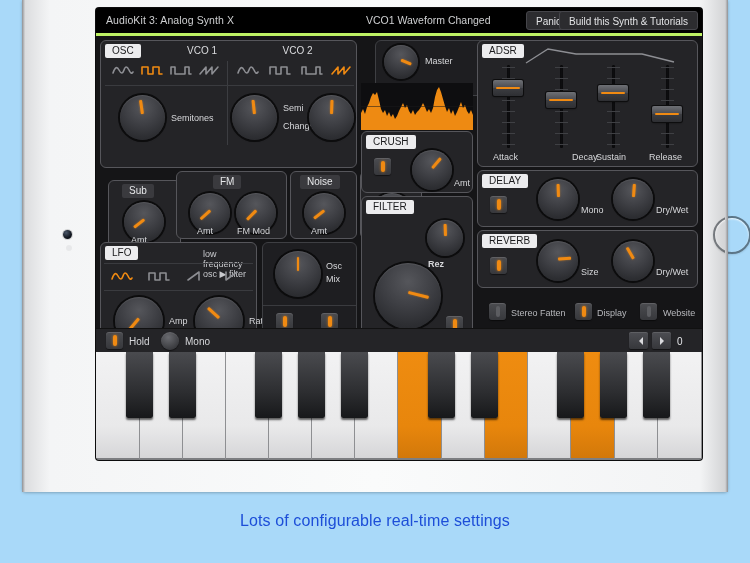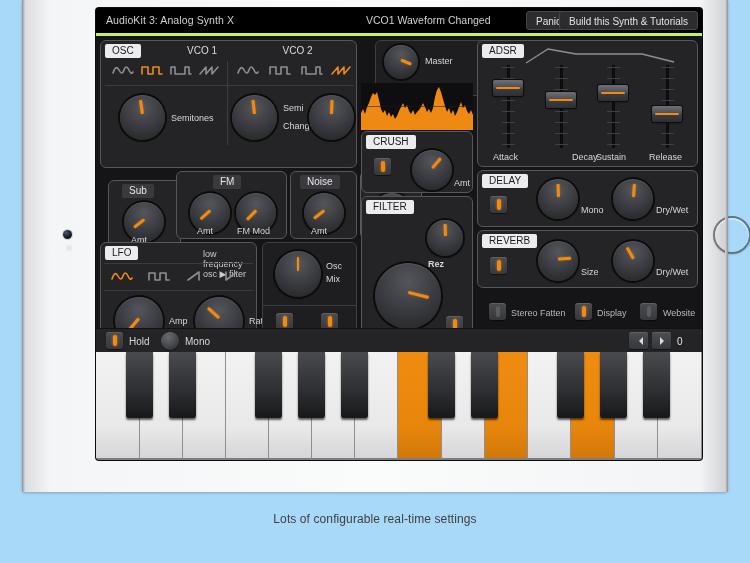--- a/index.html
+++ b/index.html
@@ -129,21 +129,21 @@
   .wkey{position:absolute;top:0;height:108px;box-sizing:border-box;
     background:linear-gradient(180deg,#f2f2f3 0%,#e9e9ea 70%,#d6d6d8 100%);
     border-right:1px solid #8e8f92;border-bottom:2px solid #7d7e81;}
   .wkey.on{background:linear-gradient(180deg,#ef8c10 0%,#e8860c 70%,#d2780a 100%);}
   .bkey{position:absolute;top:0;height:66px;border-radius:0 0 2px 2px;
     background:linear-gradient(180deg,#4a4b4f 0%,#2d2e31 60%,#17181a 100%);
     box-shadow:0 2px 2px rgba(0,0,0,.6);z-index:5;}
 
   
   .caption{position:absolute;left:0;top:512px;width:750px;text-align:center;
-    font-size:12px;color:#404040;letter-spacing:.1px;}
+    font-size:16px;color:#1d4ed8;letter-spacing:.1px;}
 
   .lbl{position:absolute;font-size:9px;color:#d6d7da;padding-left:48px;}
   .divline{position:absolute;background:#3c3d41;}
 </style>
 </head>
 <body>
 
 <div id="stage">
 
   <div class="ipad">

